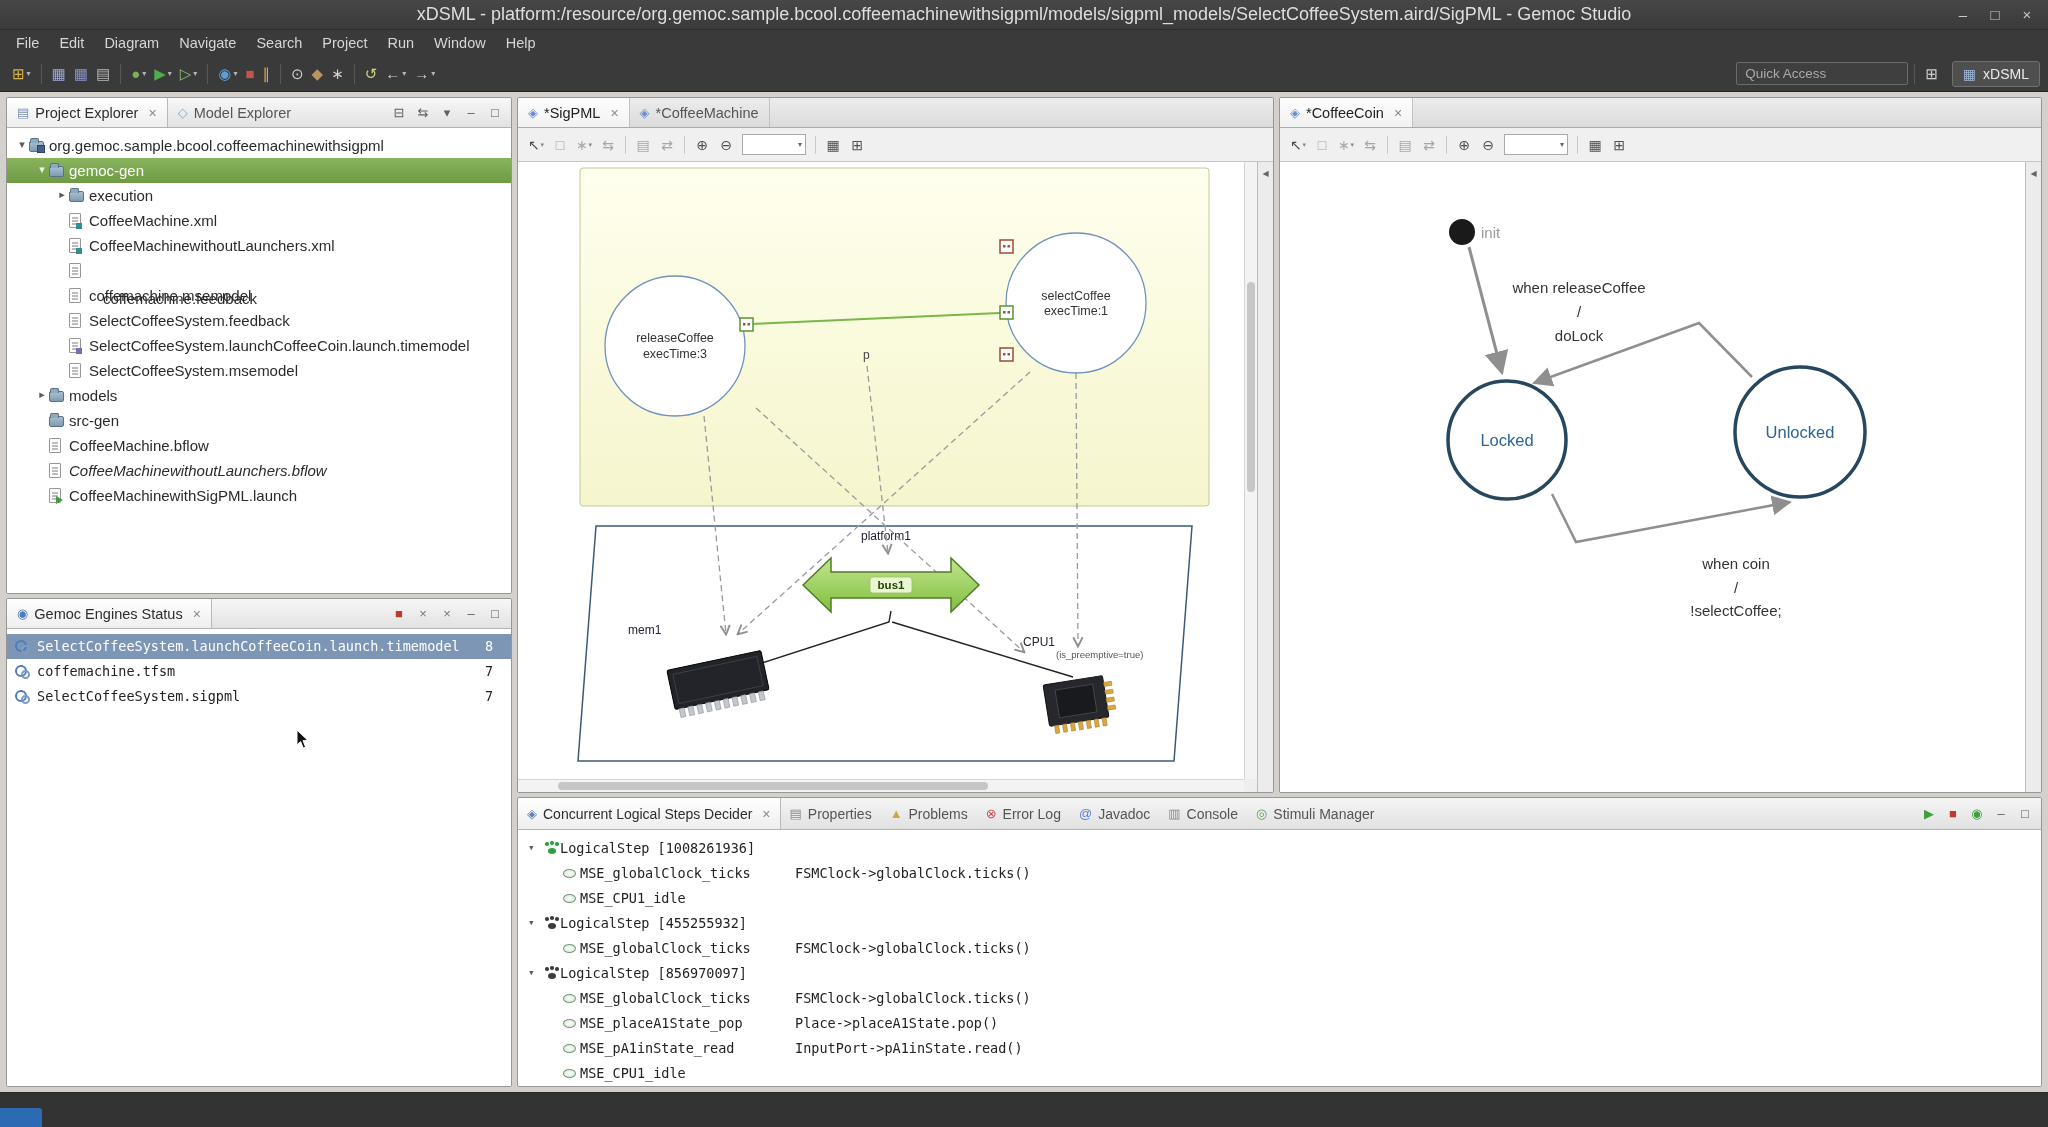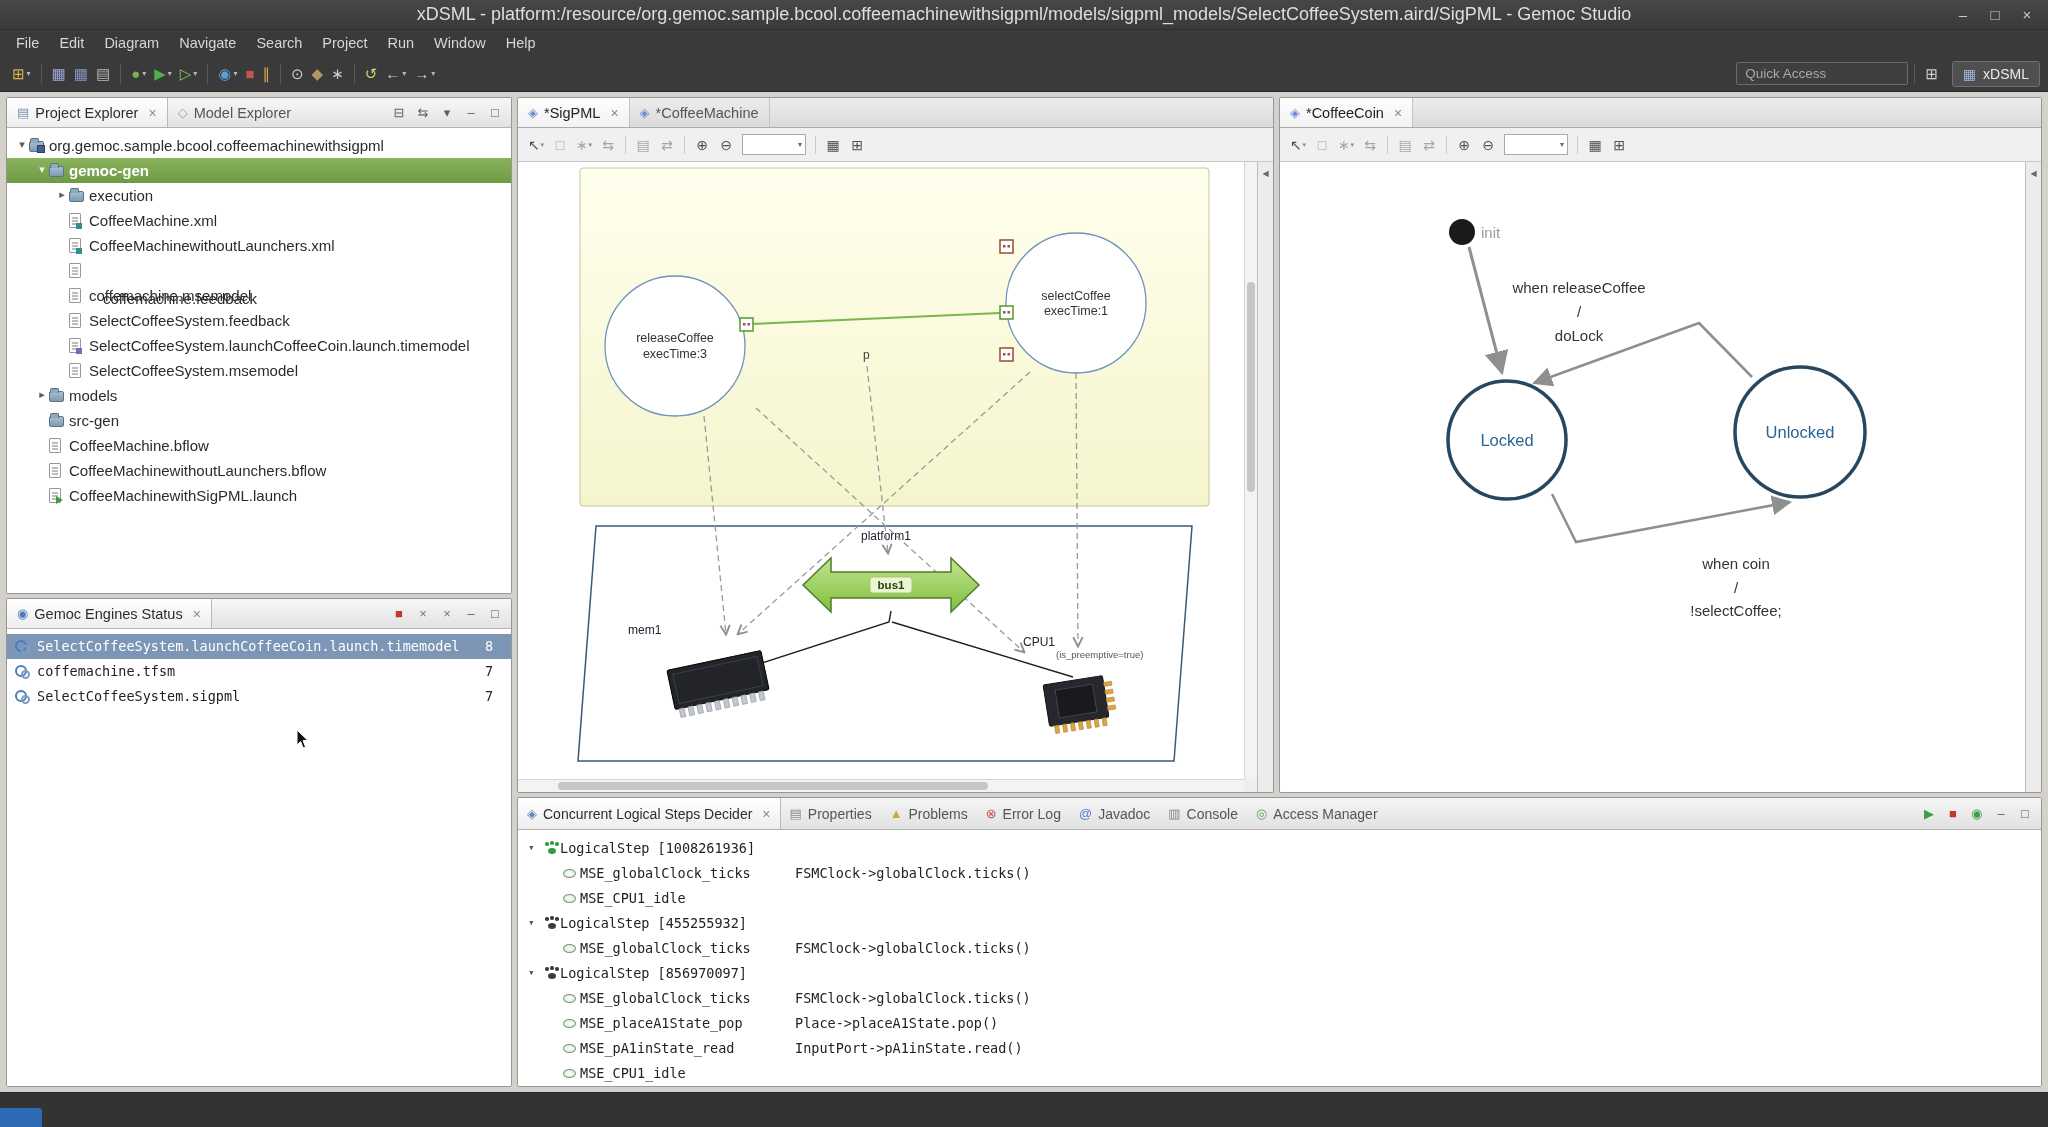--- a/index.html
+++ b/index.html
@@ -256,21 +256,21 @@
       </div>
       <div class="tree" id="ptree">
           <div class="trow">
             <span class="tarrow" style="left: 8px;">▾</span>
             <span class="tic ic-project" style="left: 22px;"></span>
             <span class="tlabel" style="left: 42px;">org.gemoc.sample.bcool.coffeemachinewithsigpml</span>
           </div>
           <div class="trow selected">
             <span class="tarrow" style="left: 28px;">▾</span>
             <span class="tic ic-folder" style="left: 42px;"></span>
-            <span class="tlabel" style="left: 62px; font-weight: bold;">gemoc-gen</span>
+            <span class="tlabel" style="left: 62px;">gemoc-gen</span>
           </div>
           <div class="trow">
             <span class="tarrow" style="left: 48px;">▸</span>
             <span class="tic ic-folder" style="left: 62px;"></span>
             <span class="tlabel" style="left: 82px;">execution</span>
           </div>
           <div class="trow">
             <span class="tic ic-xml" style="left: 62px;"></span>
             <span class="tlabel" style="left: 82px;">CoffeeMachine.xml</span>
           </div>
@@ -306,21 +306,21 @@
           <div class="trow">
             <span class="tic ic-folder" style="left: 42px;"></span>
             <span class="tlabel" style="left: 62px;">src-gen</span>
           </div>
           <div class="trow">
             <span class="tic ic-file" style="left: 42px;"></span>
             <span class="tlabel" style="left: 62px;">CoffeeMachine.bflow</span>
           </div>
           <div class="trow">
             <span class="tic ic-file" style="left: 42px;"></span>
-            <span class="tlabel" style="left: 62px;">CoffeeMachinewithoutLaunchers.bflow</span>
+            <span class="tlabel" style="left: 62px; font-style: italic;">CoffeeMachinewithoutLaunchers.bflow</span>
           </div>
           <div class="trow">
             <span class="tic ic-launch" style="left: 42px;"></span>
             <span class="tlabel" style="left: 62px;">CoffeeMachinewithSigPML.launch</span>
           </div>
         </div>
     </div>
 
     <div class="panel" id="engines-panel">
       <div class="vhead">
@@ -646,21 +646,21 @@
             <div class="btab">
               <span class="tabic" style="color: rgb(91, 127, 212);">@</span>
               <span class="tabl">Javadoc</span>
             </div>
             <div class="btab">
               <span class="tabic" style="color: rgb(136, 136, 136);">▥</span>
               <span class="tabl">Console</span>
             </div>
             <div class="btab">
               <span class="tabic" style="color: rgb(88, 160, 88);">◎</span>
-              <span class="tabl">Access Manager</span>
+              <span class="tabl">Stimuli Manager</span>
             </div>
           </div>
         <div class="vspring"></div>
         <div class="vacts" id="bottom-acts">
             <span class="vact">
               <span style="color: rgb(63, 158, 63);">▶</span>
             </span>
             <span class="vact">
               <span style="color: rgb(192, 57, 43);">■</span>
             </span>

